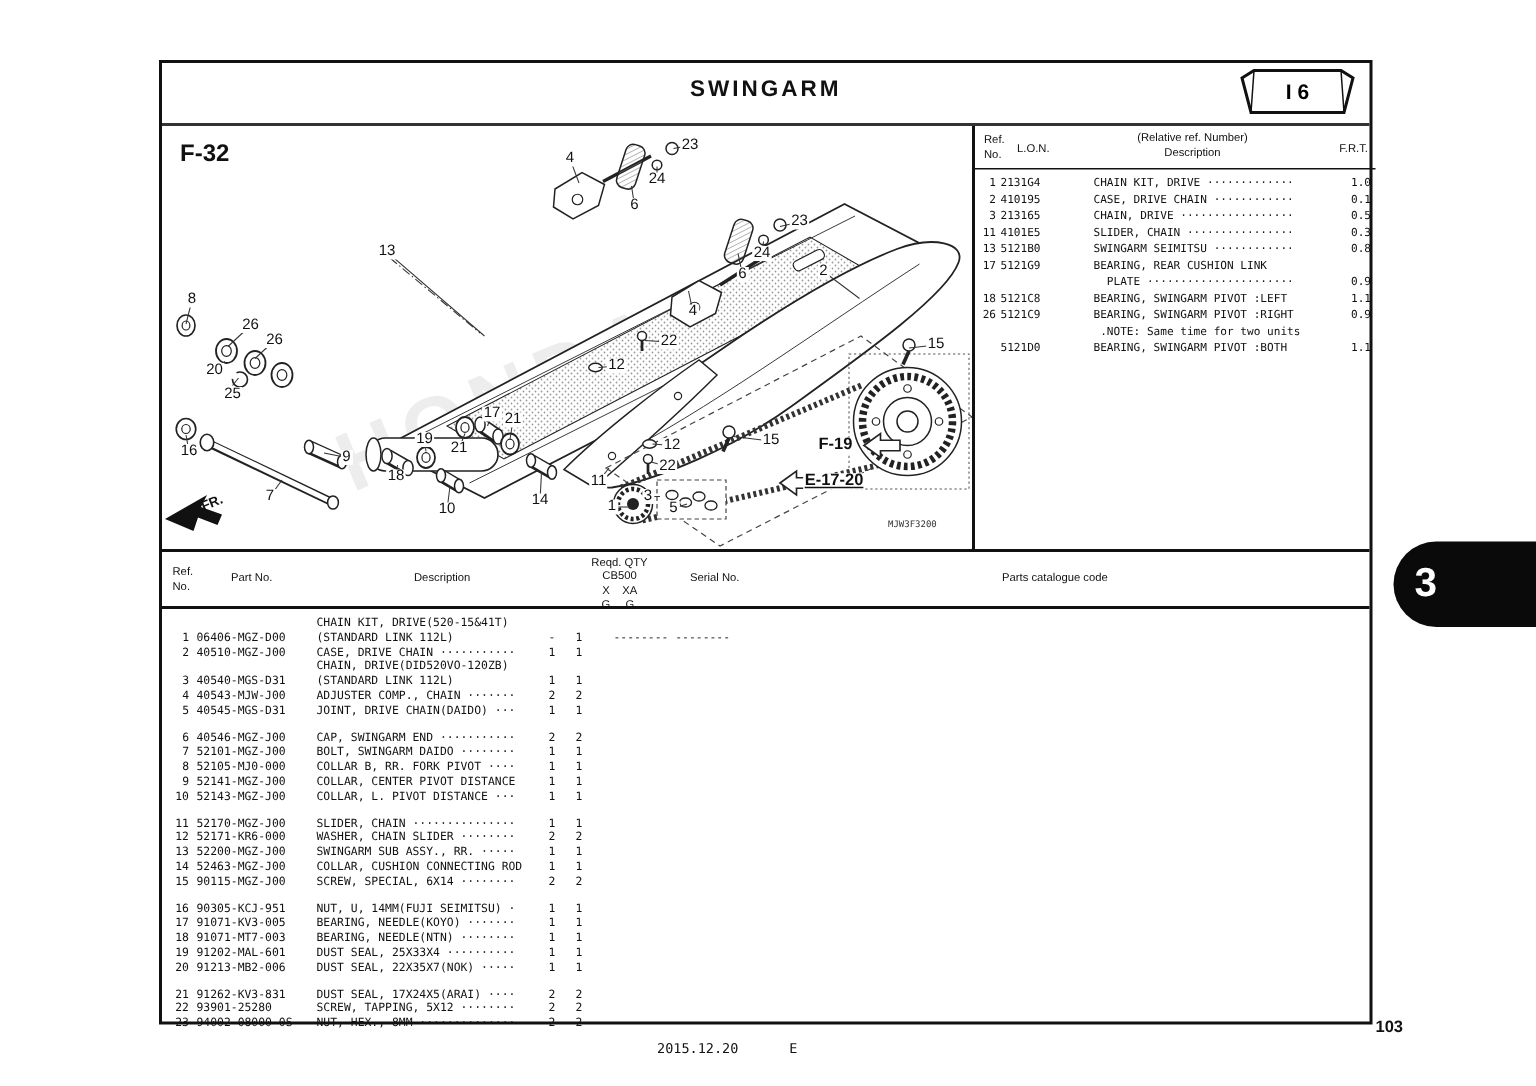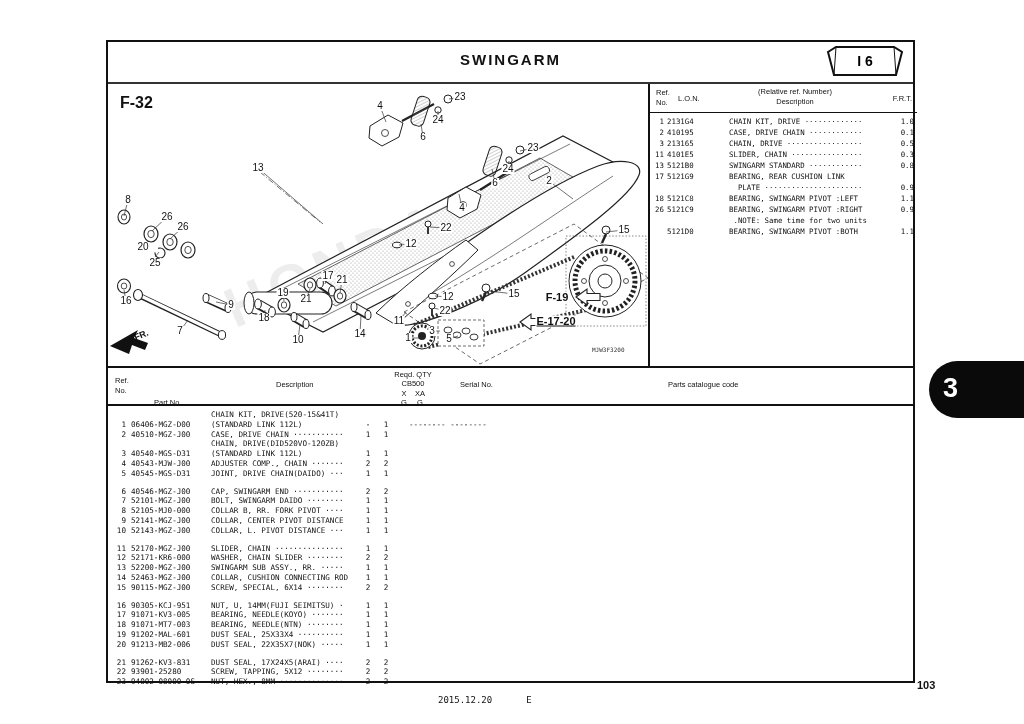--- a/index.html
+++ b/index.html
@@ -39,21 +39,21 @@
   #frt .fbody{padding-top:3px;font:7.4px "DejaVu Sans Mono",monospace;}
   .frow{display:flex;line-height:11px;white-space:pre;}
   .frow .r{width:14px;text-align:right;}
   .frow .l{width:42px;padding-left:3px;}
   .frow .d{flex:1;padding-left:4px;overflow:hidden;margin-left:16px;}
   .frow .f{width:24px;text-align:right;padding-right:3px;}
   
   #parts{position:absolute;left:0;top:282px;width:805px;height:317px;border-top:2px solid #111;box-sizing:border-box;}
   #parts .phead{position:relative;height:36px;border-bottom:2px solid #111;font-size:7.5px;}
   #parts .phead .h-ref{position:absolute;left:7px;top:8px;line-height:1.35;}
-  #parts .phead .h-part{position:absolute;left:46px;top:30px;}
+  #parts .phead .h-part{position:absolute;left:46px;top:12px;}
   #parts .phead .h-desc{position:absolute;left:168px;top:12px;}
   #parts .phead .h-qty{position:absolute;left:276px;top:2px;width:58px;text-align:center;line-height:1.25;}
   #parts .phead .qsub{display:flex;justify-content:center;gap:8px;}
   #parts .phead .qcol{text-align:center;line-height:1.2;}
   #parts .phead .h-ser{position:absolute;left:352px;top:12px;}
   #parts .phead .h-code{position:absolute;left:560px;top:12px;}
   #parts .pbody{padding-top:4px;font:7.6px "DejaVu Sans Mono",monospace;}
   .prow{display:flex;align-items:flex-end;line-height:9.8px;white-space:pre;}
   .prow.gap{margin-top:8px;}
   .prow .r{width:18px;text-align:right;}
@@ -337,21 +337,21 @@
               <div>(Relative ref. Number)</div>
               <div>Description</div>
             </div>
           <div class="h-frt">F.R.T.</div>
         </div>
         <div class="fbody" id="frt-body">
             <div class="frow"><span class="r">1</span><span class="l">2131G4</span><span class="d">CHAIN KIT, DRIVE ·············</span><span class="f">1.0</span></div>
             <div class="frow"><span class="r">2</span><span class="l">410195</span><span class="d">CASE, DRIVE CHAIN ············</span><span class="f">0.1</span></div>
             <div class="frow"><span class="r">3</span><span class="l">213165</span><span class="d">CHAIN, DRIVE ·················</span><span class="f">0.5</span></div>
             <div class="frow"><span class="r">11</span><span class="l">4101E5</span><span class="d">SLIDER, CHAIN ················</span><span class="f">0.3</span></div>
-            <div class="frow"><span class="r">13</span><span class="l">5121B0</span><span class="d">SWINGARM STANDARD ············</span><span class="f">0.8</span></div>
+            <div class="frow"><span class="r">13</span><span class="l">5121B0</span><span class="d">SWINGARM SEIMITSU ············</span><span class="f">0.8</span></div>
             <div class="frow"><span class="r">17</span><span class="l">5121G9</span><span class="d">BEARING, REAR CUSHION LINK</span><span class="f"></span></div>
             <div class="frow"><span class="r"></span><span class="l"></span><span class="d">  PLATE ······················</span><span class="f">0.9</span></div>
             <div class="frow"><span class="r">18</span><span class="l">5121C8</span><span class="d">BEARING, SWINGARM PIVOT :LEFT</span><span class="f">1.1</span></div>
             <div class="frow"><span class="r">26</span><span class="l">5121C9</span><span class="d">BEARING, SWINGARM PIVOT :RIGHT</span><span class="f">0.9</span></div>
             <div class="frow"><span class="r"></span><span class="l"></span><span class="d"> .NOTE: Same time for two units</span><span class="f"></span></div>
             <div class="frow"><span class="r"></span><span class="l">5121D0</span><span class="d">BEARING, SWINGARM PIVOT :BOTH</span><span class="f">1.1</span></div>
           </div>
       </div>
 
       <div id="parts">

